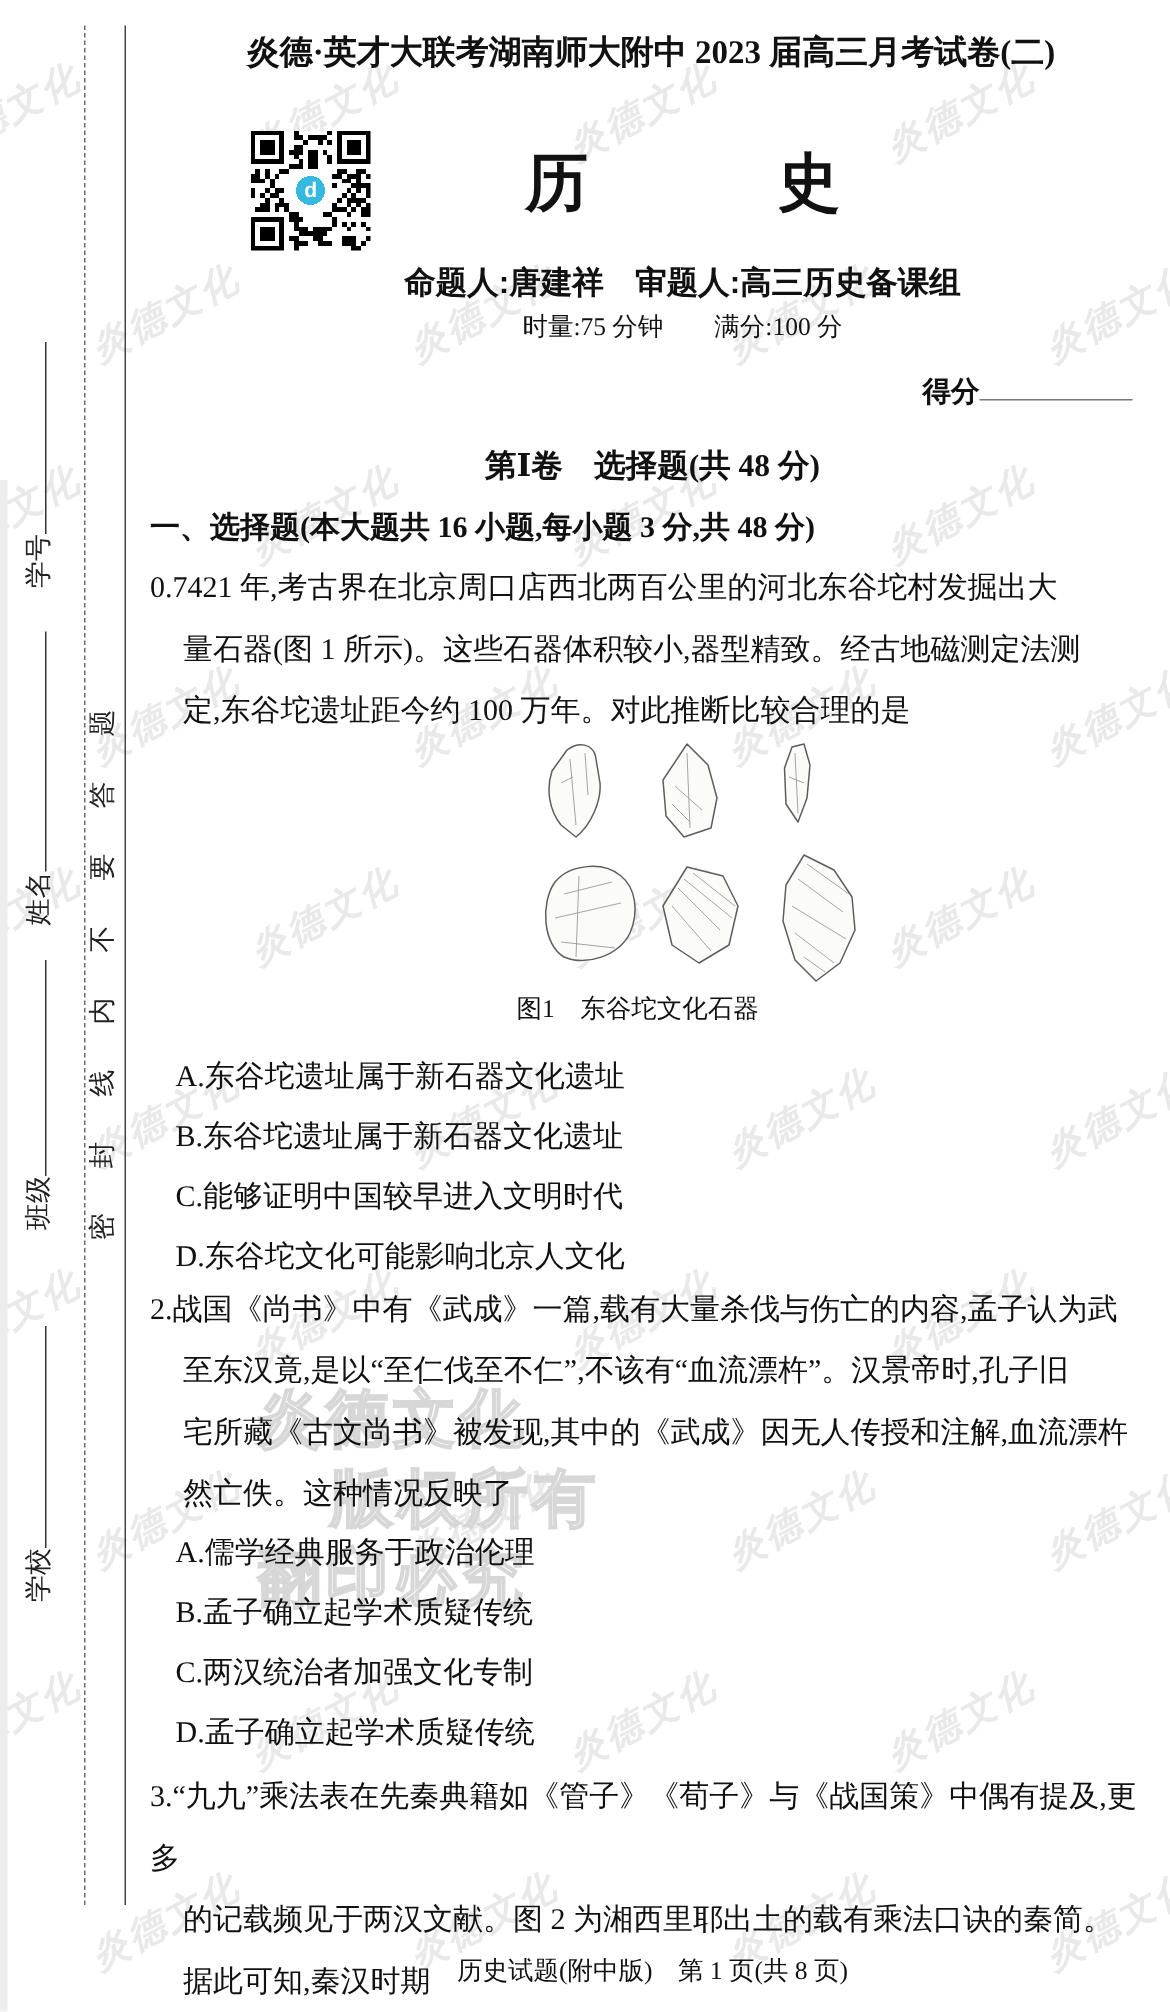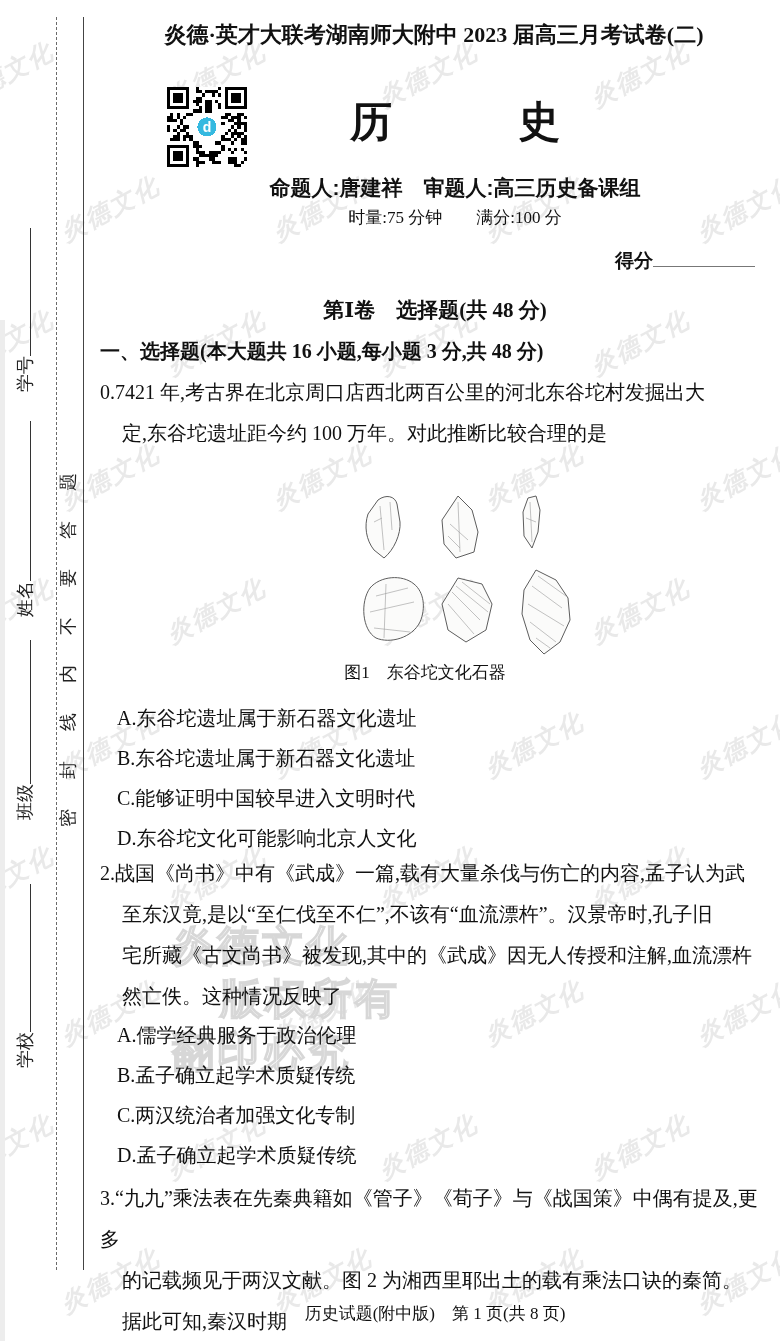--- a/index.html
+++ b/index.html
@@ -298,20 +298,21 @@
 
 <div class="abs score-line">
   <span>得分</span><span class="blank"></span>
 </div>
 
 <div class="abs section-title">第Ⅰ卷　选择题(共 48 分)</div>
 <div class="abs part-title">一、选择题(本大题共 16 小题,每小题 3 分,共 48 分)</div>
 
 <div class="abs qblock" style="left:100px;top:372px;">
   <div>0.7421 年,考古界在北京周口店西北两百公里的河北东谷坨村发掘出大</div>
+  <div class="wrap">量石器(图 1 所示)。这些石器体积较小,器型精致。经古地磁测定法测</div>
   <div class="wrap">定,东谷坨遗址距今约 100 万年。对此推断比较合理的是</div>
 </div>
 
 <svg class="abs figure" width="235" height="166" viewBox="0 0 235 166">
   <g fill="#fbfbfa" stroke="#5d5d5d" stroke-width="1" stroke-linejoin="round">
     <path d="M38,8 C46,2 55,4 57,12 L60,30 C61,42 54,58 44,66 L34,58 C26,48 24,34 28,22 Z"></path>
     <path d="M118,4 L132,18 L138,40 L134,60 L116,66 L104,52 L102,28 Z"></path>
     <path d="M188,6 L196,4 L200,18 L198,40 L192,56 L184,44 L183,20 Z"></path>
     <path d="M30,96 C40,84 62,82 74,92 C84,100 86,116 80,130 C72,146 50,152 36,146 C22,138 20,110 30,96 Z"></path>
     <path d="M118,86 L142,92 L152,112 L146,138 L126,150 L108,138 L102,112 Z"></path>

